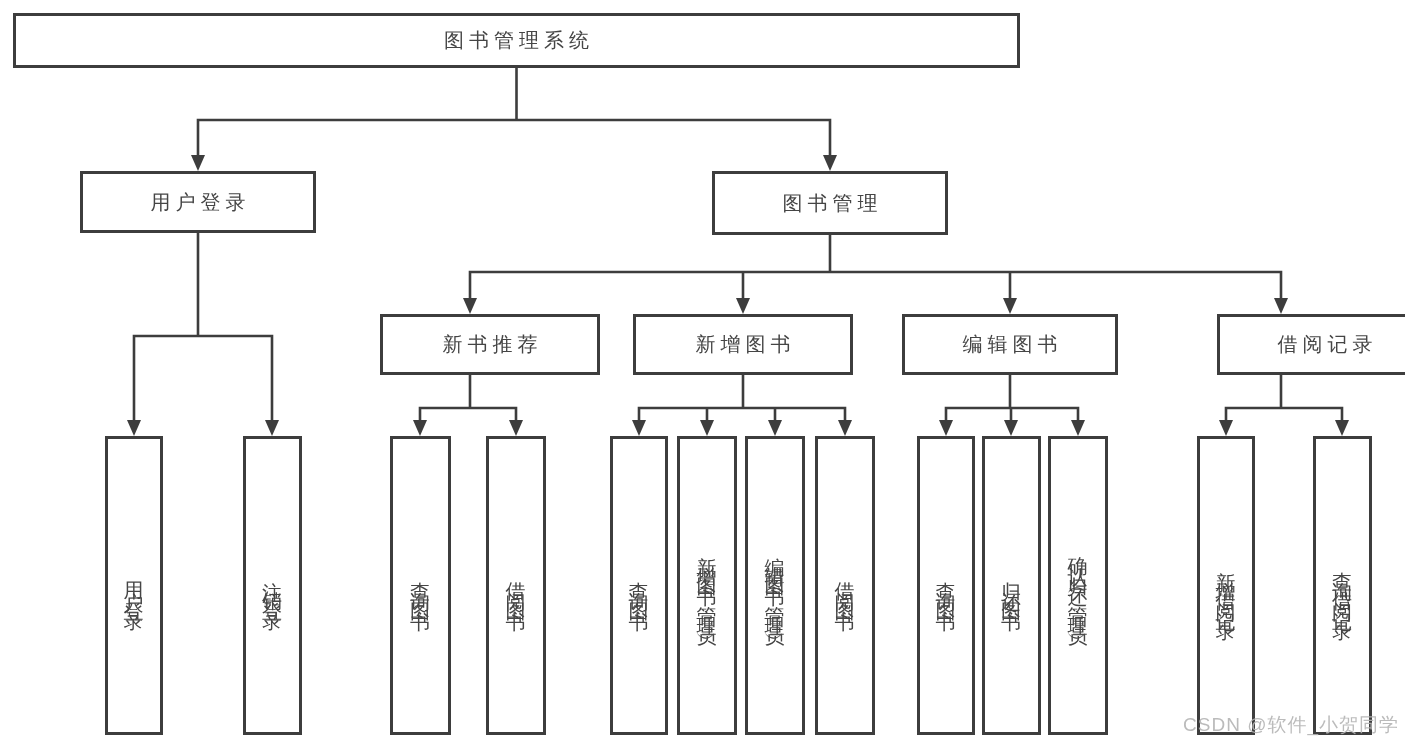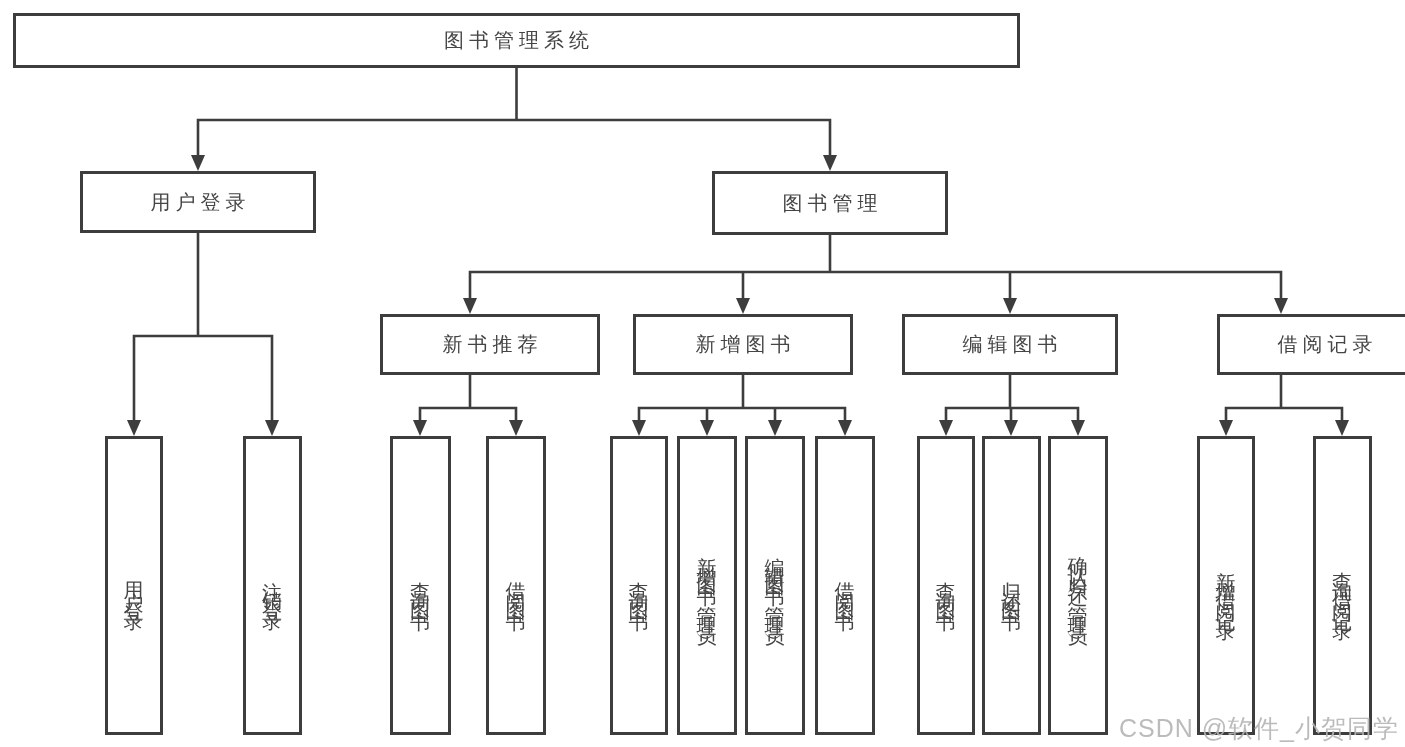--- a/index.html
+++ b/index.html
@@ -35,21 +35,21 @@
     writing-mode:vertical-rl;
     text-orientation:mixed;
     font-size:20px;
     letter-spacing:10px;
     line-height:1;
     white-space:nowrap;
   }
   #watermark{
     position:absolute;
     right:6px;top:712px;
-    font-size:25px;
+    font-size:19px;
     color:var(--wm);
     opacity:.9;
     letter-spacing:1px;
     white-space:nowrap;
     z-index:5;
   }
 </style>
 </head>
 <body>
 

